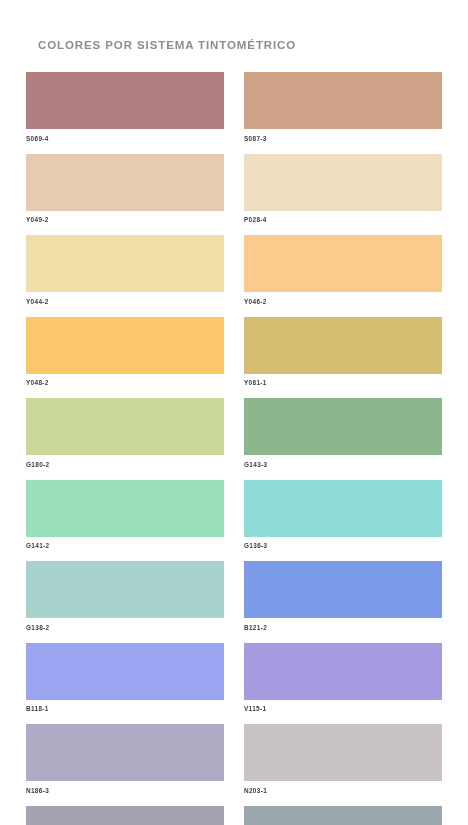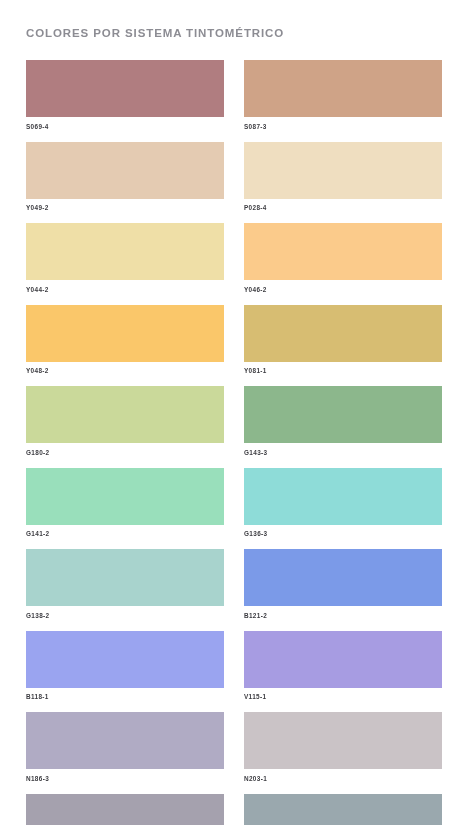--- a/index.html
+++ b/index.html
@@ -22,21 +22,21 @@
     background: #ffffff;
     box-sizing: border-box;
     padding: 0 26px;
   }
 
   .page-title {
     font-size: 11.5px;
     font-weight: bold;
     letter-spacing: 0.9px;
     color: #8c8c93;
-    margin: 0;
+    margin: 12px;
     padding-top: 26px;
     padding-bottom: 0;
     line-height: 14px;
     text-transform: uppercase;
     white-space: nowrap;
   }
 
   .swatch-grid {
     margin-top: 20px;
     display: grid;

